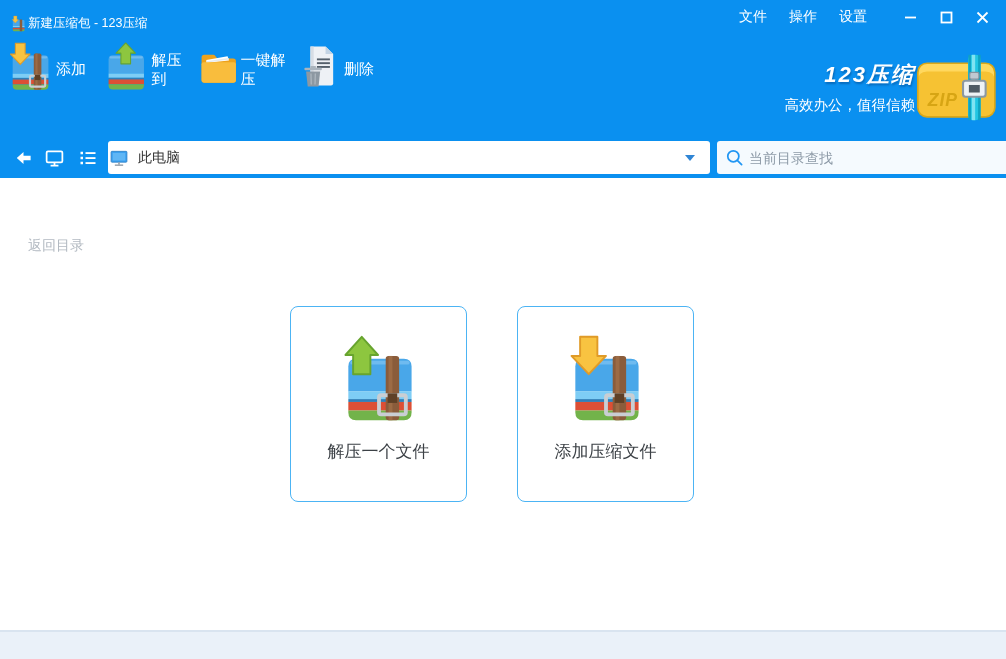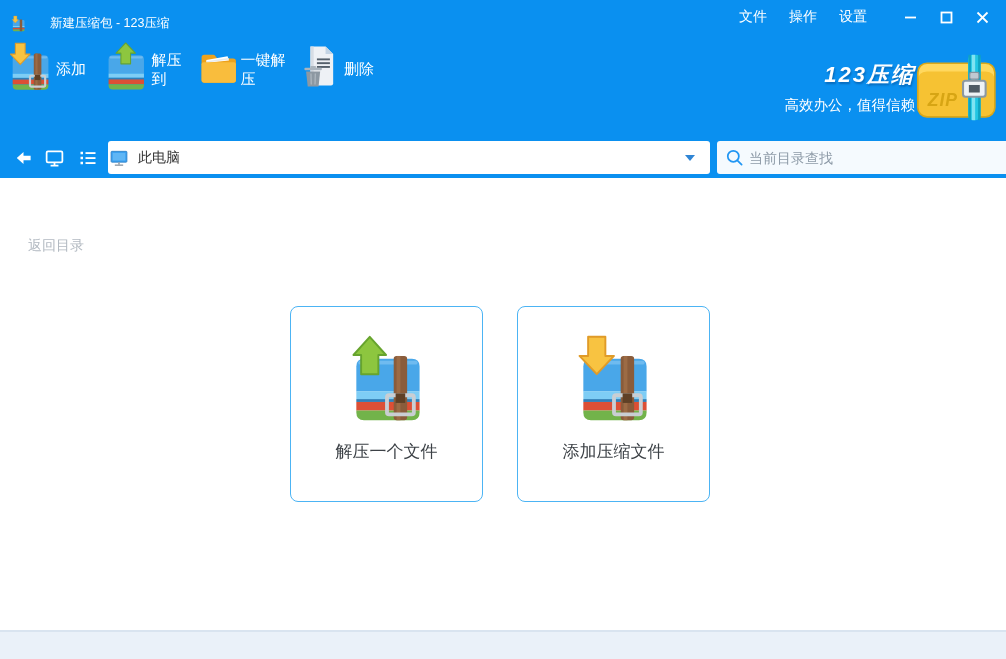--- a/index.html
+++ b/index.html
@@ -4,21 +4,21 @@
 <style>
   * { margin:0; padding:0; box-sizing:border-box; }
   html,body { width:1006px; height:659px; }
   body { font-family:"Liberation Sans","DejaVu Sans",sans-serif; overflow:hidden; }
   .window { position:relative; width:1006px; height:659px; background:#0a90f0; }
 
   
   .titlebar { position:absolute; top:0; left:0; right:0; height:34px;
               display:flex; align-items:center; justify-content:space-between;
               padding:0 6px 0 10px; }
-  .tb-left { display:flex; align-items:center; gap:23px;margin-top:13px; }
+  .tb-left { display:flex; align-items:center; gap:1px;margin-top:13px; }
   .tb-title { color:#fff; font-size:12.5px; }
   .tb-right { display:flex; align-items:center; }
   .menu-item { color:#fff; font-size:14px; padding:0 11px; cursor:default; }
   .win-btns { display:flex; margin-left:14px; }
   .win-btn { width:36px; height:30px; display:flex; align-items:center; justify-content:center; }
 
   
   .toolbar { position:absolute; top:34px; left:0; right:0; height:104px; }
   .tool-group { position:absolute; left:4px; top:6px; display:flex; }
   .tool-btn { width:96px; display:flex; flex-direction:row; align-items:center; }
@@ -50,21 +50,21 @@
                 background:#f5fafe; border-radius:3px; display:flex; align-items:center;
                 padding:0 8px; }
   .search-box svg { width:19px; height:19px; flex:0 0 auto; }
   .search-input { border:none; outline:none; background:transparent; flex:1; margin-left:5px;
                   font-size:14px; color:#333; font-family:inherit; }
   .search-input::placeholder { color:#8d9aa7; opacity:1; }
 
   
   .content { position:absolute; top:178px; left:0; right:0; height:452px; background:#ffffff; }
   .back-link { position:absolute; left:28px; top:31px; font-size:14px; color:#b2b9c1; cursor:default;margin-top:28px; }
-  .card { position:absolute; top:128px; width:193px; height:196px; background:#fff;
+  .card { position:absolute; top:128px; width:177px; height:196px; background:#fff;
           border:1.5px solid #4cb4f4; border-radius:8px;
           display:flex; flex-direction:column; align-items:center; cursor:pointer; }
   .card-extract { left:290px; }
   .card-add { left:517px; }
   .card svg { width:92px; height:92px; margin-top:25px; }
   .card-label { font-size:17px; color:#3c4146; margin-top:16px; }
 
   
   .statusbar { position:absolute; bottom:0; left:0; right:0; height:29px;
                background:#eaf1f9; border-top:2px solid #d9e4f0; }

